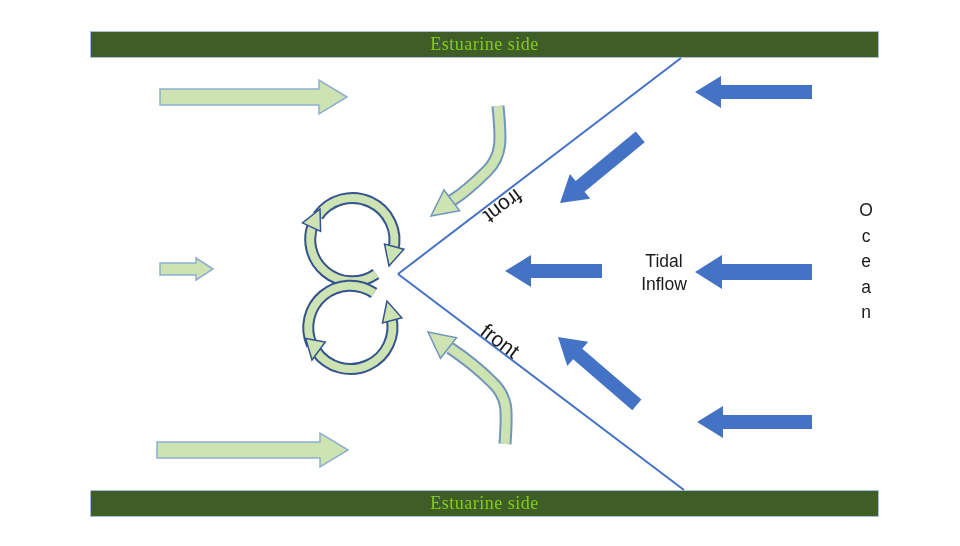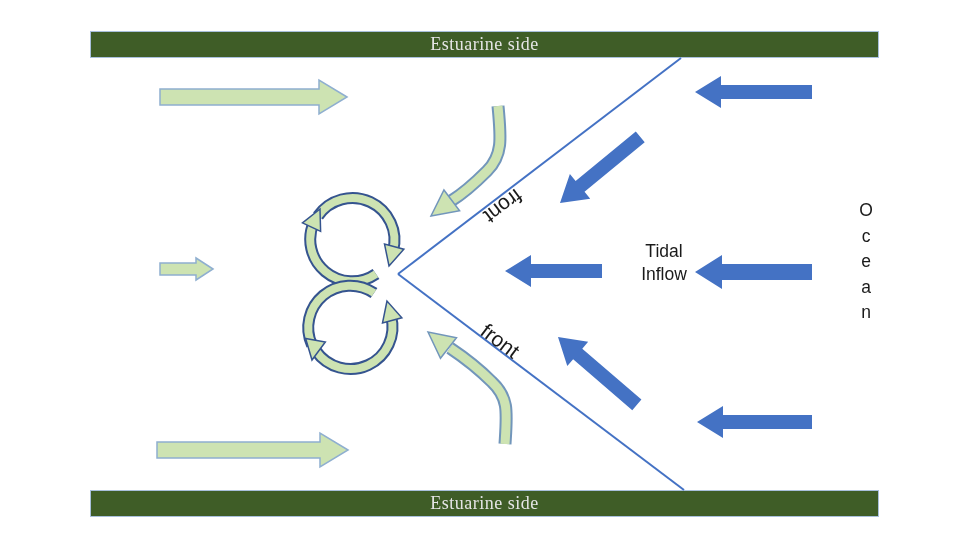--- a/index.html
+++ b/index.html
@@ -3,28 +3,28 @@
 <meta charset="utf-8">
 <style>
   html,body { margin:0; padding:0; background:#ffffff; }
   .canvas {
     position:relative; width:960px; height:546px; background:#ffffff;
     overflow:hidden; font-family:"Liberation Sans", sans-serif;
   }
   .bar {
     position:absolute; left:90px; width:789px; height:27px;
     background:#3f5d27; border:1px solid #a9c0dc; box-sizing:border-box;
-    color:#e5e5e5; font-family:"Liberation Serif", serif; font-size:18px;
+    color:#84cc16; font-family:"Liberation Serif", serif; font-size:18px;
     letter-spacing:0.5px; display:flex; align-items:center; justify-content:center;
   }
   .bar-top { top:31px; }
   .bar-bottom { top:490px; }
   .label { position:absolute; color:#1a1a1a; white-space:pre-line; }
   .lbl-two-layer { left:52px; top:247px; font-size:17.5px; line-height:23px; }
-  .lbl-tidal { left:626px; top:240px; width:76px; text-align:center; font-size:17.5px; line-height:23px; }
+  .lbl-tidal { left:626px; top:250px; width:76px; text-align:center; font-size:17.5px; line-height:23px; }
   .lbl-ocean { left:852px; top:198px; width:28px; text-align:center; font-size:17.5px; line-height:25.5px; }
   .lbl-front { width:76px; text-align:center; font-size:21px; }
   .lbl-front-upper { left:465px; top:194px; transform:rotate(143deg); }
   .lbl-front-lower { left:462px; top:329px; transform:rotate(37deg); }
   svg.layer { position:absolute; left:0; top:0; }
   .front-line { fill:none; stroke-width:2; }
   .blue-poly { stroke:none; }
   .green-poly { stroke:#8fafd0; stroke-width:1.5; }
   .curve-u { fill:none; stroke-width:13; stroke-linecap:butt; }
   .curve-o { fill:none; stroke-width:9;  stroke-linecap:butt; }

